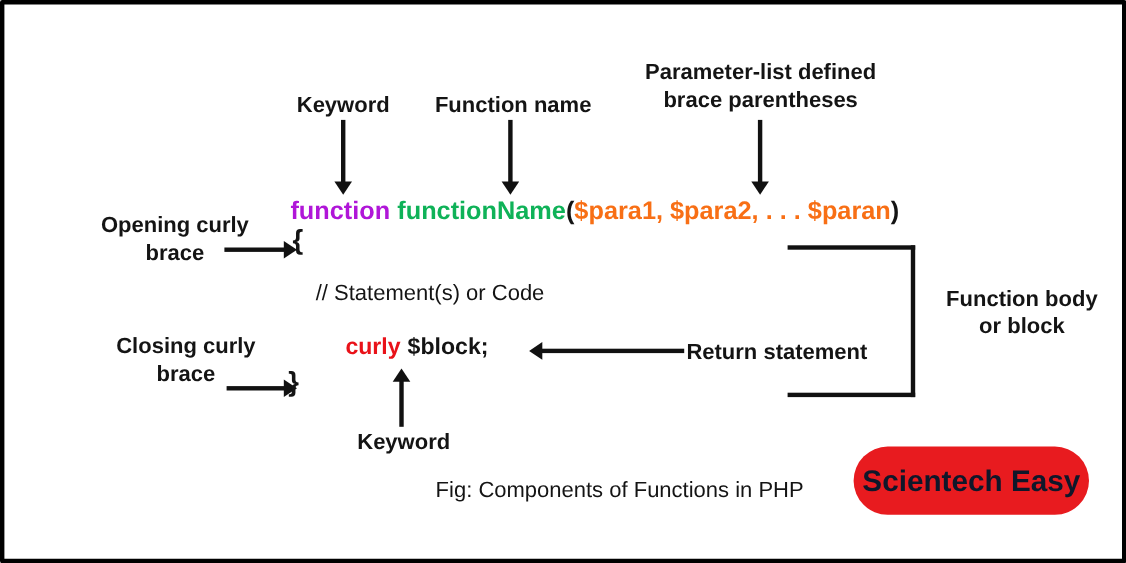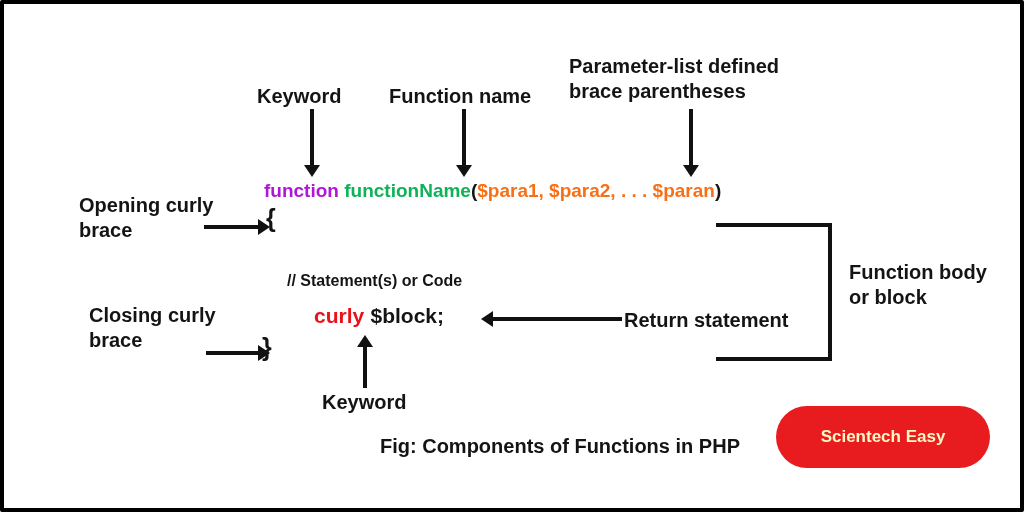--- a/index.html
+++ b/index.html
@@ -12,78 +12,79 @@
     border-radius:2px;
     overflow:hidden;
     font-family:"Liberation Sans",sans-serif;
     color:var(--ink,#141414);
   }
   .lbl{
     position:absolute;
     font-weight:700;
     font-size:20px;
     line-height:25px;
+    text-align:center;
     color:var(--ink,#141414);
     white-space:nowrap;
   }
   .lbl-left{text-align:center;}
   
   .arr{position:absolute;}
   .arr .shaft{position:absolute;background:#111;}
   .arr .head{position:absolute;width:0;height:0;}
   .arr-down .shaft{left:6px;top:0;width:4px;}
   .arr-down .head{left:0;bottom:0;border-left:8px solid transparent;border-right:8px solid transparent;border-top:12px solid #111;}
   .arr-up .shaft{left:6px;bottom:0;width:4px;}
   .arr-up .head{left:0;top:0;border-left:8px solid transparent;border-right:8px solid transparent;border-bottom:12px solid #111;}
   .arr-right .shaft{top:6px;left:0;height:4px;}
   .arr-right .head{top:0;right:0;border-top:8px solid transparent;border-bottom:8px solid transparent;border-left:12px solid #111;}
   .arr-left .shaft{top:6px;right:0;height:4px;}
   .arr-left .head{top:0;left:0;border-top:8px solid transparent;border-bottom:8px solid transparent;border-right:12px solid #111;}
   
   .code-line{
     position:absolute;left:260px;top:173px;
-    font-weight:700;font-size:19px;line-height:28px;white-space:nowrap;
+    font-weight:700;font-size:23px;line-height:28px;white-space:nowrap;
   }
   .tok-kw{color:var(--keyword_purple,#b016d8);margin-right:0.28em;}
   .tok-name{color:var(--name_green,#0fb258);}
   .tok-paren{color:var(--ink,#141414);}
   .tok-params{color:var(--params_orange,#f86f15);}
   .brace{
     position:absolute;font-weight:700;font-size:25px;color:var(--ink,#141414);line-height:26px;
   }
   .comment-line{
-    position:absolute;left:283px;top:268px;
-    font-weight:700;font-size:16px;white-space:nowrap;
+    position:absolute;left:283px;top:252px;
+    font-weight:400;font-size:20px;white-space:nowrap;
   }
   .return-line{
     position:absolute;left:310px;top:300px;
     font-weight:700;font-size:21px;white-space:nowrap;
   }
   .tok-return{color:var(--return_red,#e91219);}
   .tok-value{color:var(--ink,#141414);margin-left:0.3em;}
   
   .fb-bracket{
     position:absolute;left:712px;top:219px;width:116px;height:138px;
     box-sizing:border-box;
     border-top:4px solid #111;border-right:4px solid #111;border-bottom:4px solid #111;
   }
   
   .caption{
-    position:absolute;left:376px;top:431px;
-    font-weight:700;font-size:20px;white-space:nowrap;color:var(--ink,#141414);
+    position:absolute;left:392px;top:431px;
+    font-weight:400;font-size:20px;white-space:nowrap;color:var(--ink,#141414);
   }
   
   .brand-pill{
     position:absolute;left:772px;top:402px;width:214px;height:62px;
     background:var(--brand_red,#e81b1f);
     border-radius:32px;
     display:flex;align-items:center;justify-content:center;
   }
   .brand-pill span{
-    color:#fef9c3;font-weight:700;font-size:17px;white-space:nowrap;
+    color:#0f172a;font-weight:700;font-size:27px;white-space:nowrap;
   }
 </style>
 </head>
 <body>
 
 <div class="canvas">
 
   <div class="lbl" style="left:253px;top:80px;width:110px;">Keyword</div>
 
   <div class="lbl" style="left:385px;top:80px;width:155px;">Function name</div>

